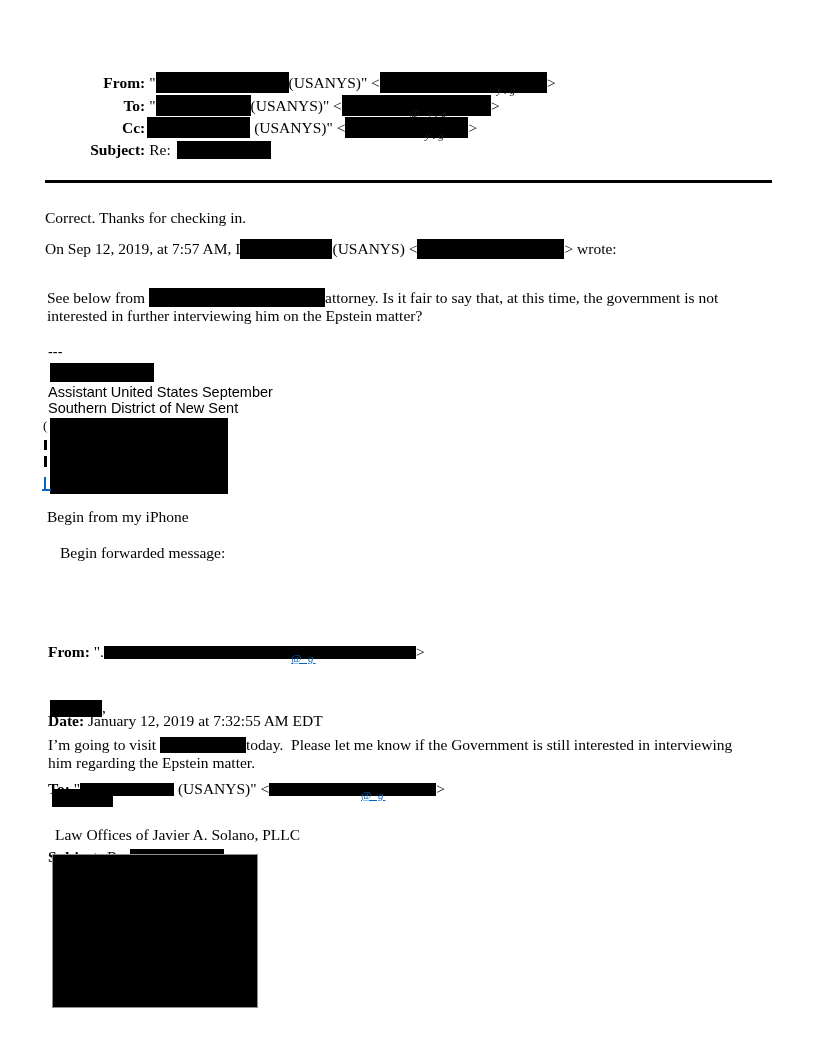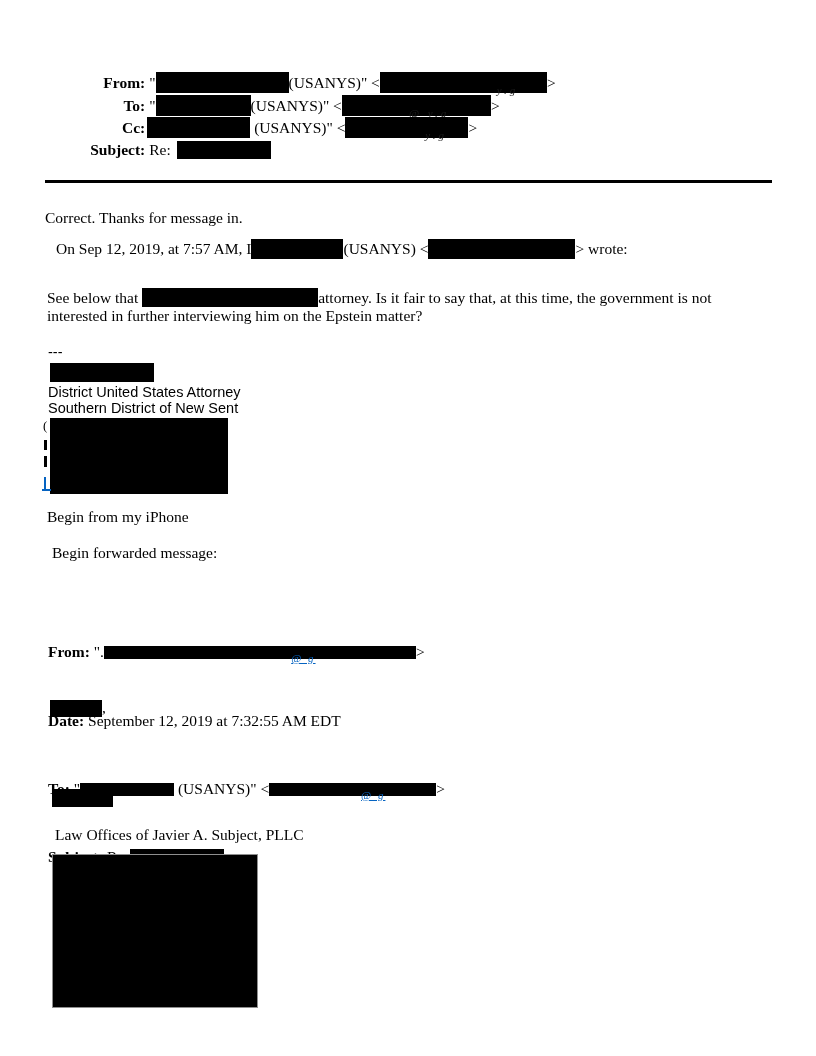--- a/index.html
+++ b/index.html
@@ -28,21 +28,21 @@
   }
   .peek.blue{color:#0563C1;text-decoration:underline;letter-spacing:2px;}
   
   .hdr{position:absolute;left:0;top:50px;width:816px;}
   .hrow{height:22.3px;line-height:22.3px;white-space:pre;}
   .hlab{display:inline-block;width:122px;text-align:right;font-weight:700;}
   .hval{padding-left:4px;}
   .rule{position:absolute;left:45px;top:180px;width:727px;height:3px;background:#000;}
   
   .abs{position:absolute;}
-  .pre{white-space:pre;margin-left:11px;}
+  .pre{white-space:pre;}
   .prewrap{white-space:pre-wrap;}
   .sig{
     font-family:"Liberation Sans", sans-serif;font-size:14.5px;line-height:16px;
   }
   .sigblock{width:178px;height:76px;background:#000;margin:2px 0 0 2px;position:relative;}
   .sliver-paren{position:absolute;left:-7px;top:0;font-family:"Liberation Serif",serif;font-size:13px;color:#000;}
   .tick{position:absolute;background:#000;width:3px;}
   .linkstub{position:absolute;left:-8px;bottom:3px;width:9px;height:12px;
     border-bottom:2px solid #0563C1;}
   .linkstub::before{content:"";position:absolute;left:2px;top:0;width:2px;height:12px;background:#0563C1;}
@@ -70,58 +70,59 @@
     </div>
 
     <div class="hrow">
       <span class="hlab">Subject:</span><span class="hval"><span>Re: </span><span class="r r18" style="width:94px;margin-left:2px"></span></span>
     </div>
 
   </div>
 
   <div class="rule"></div>
 
-  <div class="abs" style="left:45px;top:209px;line-height:18px">Correct. Thanks for message in.</div>
+  <div class="abs" style="left:45px;top:209px;line-height:18px">Correct. Thanks for checking in.</div>
 
   <div class="abs pre" style="left:45px;top:239px;line-height:20px"><span>On Sep 12, 2019, at 7:57 AM, I</span><span class="r r20" style="width:92px"></span><span>(USANYS) &lt;</span><span class="r r20" style="width:147px"></span><span>&gt; wrote:</span></div>
 
-  <div class="abs prewrap" style="left:47px;top:288px;width:692px;line-height:17.5px"><span>See below that </span><span class="r r19" style="width:176px"></span><span>attorney. Is it fair to say that, at this time, the government is not interested in further interviewing him on the Epstein matter?</span></div>
+  <div class="abs prewrap" style="left:47px;top:288px;width:692px;line-height:17.5px"><span>See below from </span><span class="r r19" style="width:176px"></span><span>attorney. Is it fair to say that, at this time, the government is not interested in further interviewing him on the Epstein matter?</span></div>
 
   <div class="abs sig" style="left:48px;top:344px">
     <div>---</div>
     <div class="rblock" style="width:104px;height:19px;margin:3px 0 2px 2px"></div>
-    <div>District United States Attorney</div>
+    <div>Assistant United States September</div>
     <div>Southern District of New Sent</div>
     <div class="sigblock">
       <span class="sliver-paren">(</span>
       <span class="tick" style="left:-6px;top:22px;height:10px"></span>
       <span class="tick" style="left:-6px;top:38px;height:11px"></span>
       <span class="linkstub"></span>
     </div>
   </div>
 
   <div class="abs" style="left:47px;top:508px;line-height:18px">Begin from my iPhone</div>
 
-  <div class="abs" style="left:52px;top:544px;line-height:18px">Begin forwarded message:</div>
+  <div class="abs" style="left:60px;top:544px;line-height:18px">Begin forwarded message:</div>
 
   <div class="abs fwdhdr" style="left:48px;top:592px">
 
     <div><b>From:</b> <span>".</span><span class="r r13" style="width:312px"><span class="peek blue" style="left:60%;top:calc(100% - 6px)">@ g</span></span><span>&gt;</span></div>
 
-    <div><b>Date:</b> <span>September 12, 2019 at 7:32:55 AM EDT</span></div>
+    <div><b>Date:</b> <span>January 12, 2019 at 7:32:55 AM EDT</span></div>
 
     <div><b>To:</b> <span>"</span><span class="r r13" style="width:94px"></span><span> (USANYS)" &lt;</span><span class="r r13" style="width:167px"><span class="peek blue" style="left:55%;top:calc(100% - 6px)">@ g</span></span><span>&gt;</span></div>
 
     <div><b>Subject:</b> <span>Re:</span><span class="r r16" style="width:94px;margin-left:1px"></span></div>
   </div>
 
   <div class="abs" style="left:50px;top:699px;line-height:18px"><span class="r r17" style="width:52px"></span><span>,</span></div>
 
+  <div class="abs prewrap" style="left:48px;top:736px;width:700px;line-height:17.5px"><span>I’m going to visit </span><span class="r r16" style="width:86px"></span><span>today.  Please let me know if the Government is still interested in interviewing him regarding the Epstein matter.</span></div>
 
   <div class="abs" style="left:52px;top:789px">
     <span class="rblock" style="width:61px;height:18px"></span>
   </div>
 
-  <div class="abs" style="left:55px;top:826px;line-height:18px">Law Offices of Javier A. Subject, PLLC</div>
+  <div class="abs" style="left:55px;top:826px;line-height:18px">Law Offices of Javier A. Solano, PLLC</div>
 
   <div class="abs bottomblock" style="left:53px;top:855px"></div>
 
 </div>
 
 </body></html>

